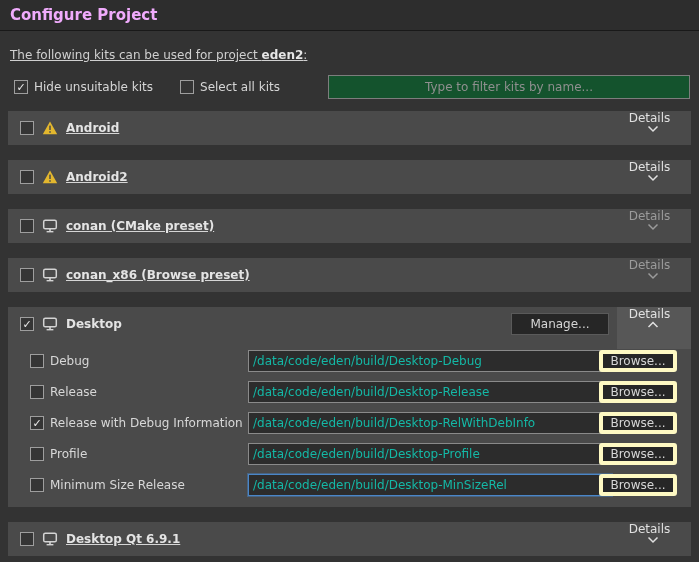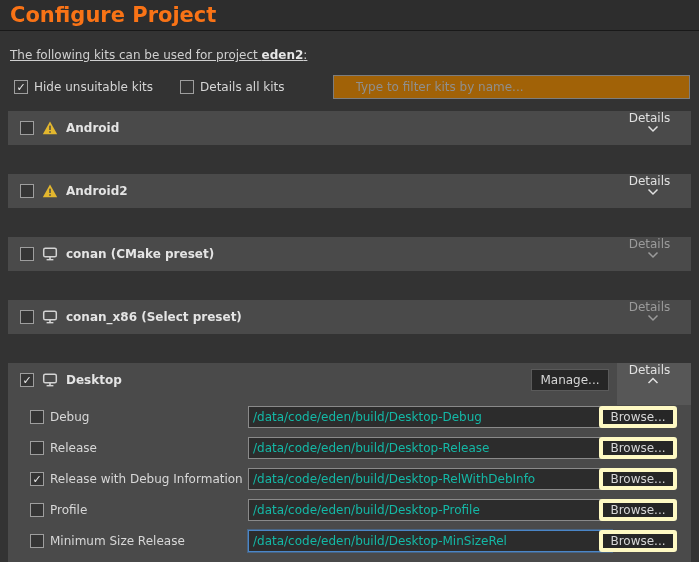--- a/index.html
+++ b/index.html
@@ -10,67 +10,67 @@
     font-size:12px;
     color:#d6d6d6;
     overflow:hidden;
   }
   
   .titlebar {
     height:31px; background:#2d2d2d;
     border-bottom:1px solid #191919;
     display:flex; align-items:center; padding-left:10px;
   }
-  .titlebar h1 { font-size:21px; font-weight:bold; color:#f97316; }
+  .titlebar h1 { font-size:15px; font-weight:bold; color:#f0abfc; }
   .subtitle { margin:17px 0 0 10px; color:#d0d0d0;text-decoration:underline; }
   .subtitle b { color:#e6e6e6; }
   
   .controls { display:flex; align-items:center; margin:13px 0 0 14px; height:24px; }
   .cbgroup { display:flex; align-items:flex-start; cursor:default; }
   .cbgroup .lbl { margin-left:6px; color:#d6d6d6; }
   .checkbox {
     width:14px; height:14px; background:#353535;
     border:1px solid #9e9e9e; display:inline-flex;
     align-items:center; justify-content:center; flex:0 0 auto;
   }
   .checkbox.checked::after { content:"✓"; color:#ececec; font-size:11px; line-height:1; }
   .filter-wrap { margin-left:48px; flex:1; padding-right:9px; }
   .filter-input {
-    width:100%; height:24px; background:#a16207;
+    width:100%; height:24px; background:#14532d;
     border:1px solid #7d7d7d; color:#d6d6d6;
     font:12px "DejaVu Sans","Liberation Sans",sans-serif;
-    padding:0 22px; outline:none;
+    padding:0 22px; outline:none;text-align:center;
   }
   .filter-input::placeholder { color:#8f8f8f; }
   
   .kitlist { margin:12px 8px 0 8px; }
   .kit-row {
     position:relative; background:#4a4a4a; height:34px;
-    margin-bottom:29px; display:flex; align-items:center;
+    margin-bottom:15px; display:flex; align-items:center;text-decoration:underline;
   }
   .kit-row .checkbox { margin-left:12px; }
   .kit-icon { margin-left:8px; width:16px; height:16px; flex:0 0 auto; }
   .kit-name { margin-left:8px; font-weight:bold; color:#e4e4e4; }
   .details-toggle {
     position:absolute; right:0; top:0; width:74px; height:34px;
     display:flex; align-items:center; justify-content:flex-start;
     padding-right:9px; color:#e0e0e0; cursor:default;flex-direction:column;
   }
   .details-toggle .chev { margin-left:7px; }
   .details-toggle.dim { color:#9b9b9b; }
   
   .kit-section { position:relative; background:#4a4a4a; margin-bottom:15px; padding-bottom:11px; }
   .kit-section .head { position:relative; height:34px; display:flex; align-items:center; }
   .kit-section .head .checkbox { margin-left:12px; }
   .details-toggle.expanded {
     height:42px; background:#575757; align-items:center;
     padding-top:0; z-index:1;
   }
   .manage-btn {
-    position:absolute; right:82px; top:6px; height:22px; width:78px;
+    position:absolute; right:82px; top:6px; height:22px; width:98px;
     background:#262626; border:1px solid #5a5a5a; border-radius:0;
     color:#d6d6d6; font:12px "DejaVu Sans","Liberation Sans",sans-serif;
     cursor:default;
     margin-left:35px;
   }
   .cfg-row { display:flex; align-items:center; height:22px; margin:9px 8px 0 14px; }
   .cfg-row:first-of-type { margin-top:14px; }
   .cfg-row .lbl { margin-left:6px; color:#d8d8d8; }
   .cfg-row .path-input {
     position:absolute; left:226px; width:364px; height:22px;
@@ -100,21 +100,21 @@
 
 <div class="subtitle"><span>The following kits can be used for project </span><b>eden2</b><span>:</span></div>
 
 <div class="controls">
   <div class="cbgroup">
     <span class="checkbox checked"></span>
     <span class="lbl">Hide unsuitable kits</span>
   </div>
   <div class="cbgroup" style="margin-left:27px">
     <span class="checkbox"></span>
-    <span class="lbl">Details all kits</span>
+    <span class="lbl">Select all kits</span>
   </div>
   <div class="filter-wrap">
     <input class="filter-input" type="text" placeholder="Type to filter kits by name..." style="">
   </div>
 </div>
 
 <div class="kitlist">
 
   <div class="kit-row">
     <span class="checkbox"></span>
@@ -178,21 +178,21 @@
 
   <div class="kit-row">
     <span class="checkbox"></span>
     <span class="kit-icon">
       <svg width="16" height="16" viewBox="0 0 16 16">
           <rect x="1.7" y="2.2" width="12.6" height="8.6" rx="1.6" fill="none" stroke="#d4d4d4" stroke-width="1.5"></rect>
           <rect x="7.2" y="10.8" width="1.6" height="2.2" fill="#d4d4d4"></rect>
           <rect x="4.6" y="13" width="6.8" height="1.4" fill="#d4d4d4"></rect>
         </svg>
     </span>
-    <span class="kit-name">conan_x86 (Select preset)</span>
+    <span class="kit-name">conan_x86 (Browse preset)</span>
     <span class="details-toggle dim">
       <span>Details</span>
       <span class="chev">
         <svg width="12" height="8" viewBox="0 0 12 8">
             <polyline points="1.5,1.5 6,6 10.5,1.5" fill="none" stroke="currentColor" stroke-width="1.5"></polyline>
           </svg>
       </span>
     </span>
   </div>
 

